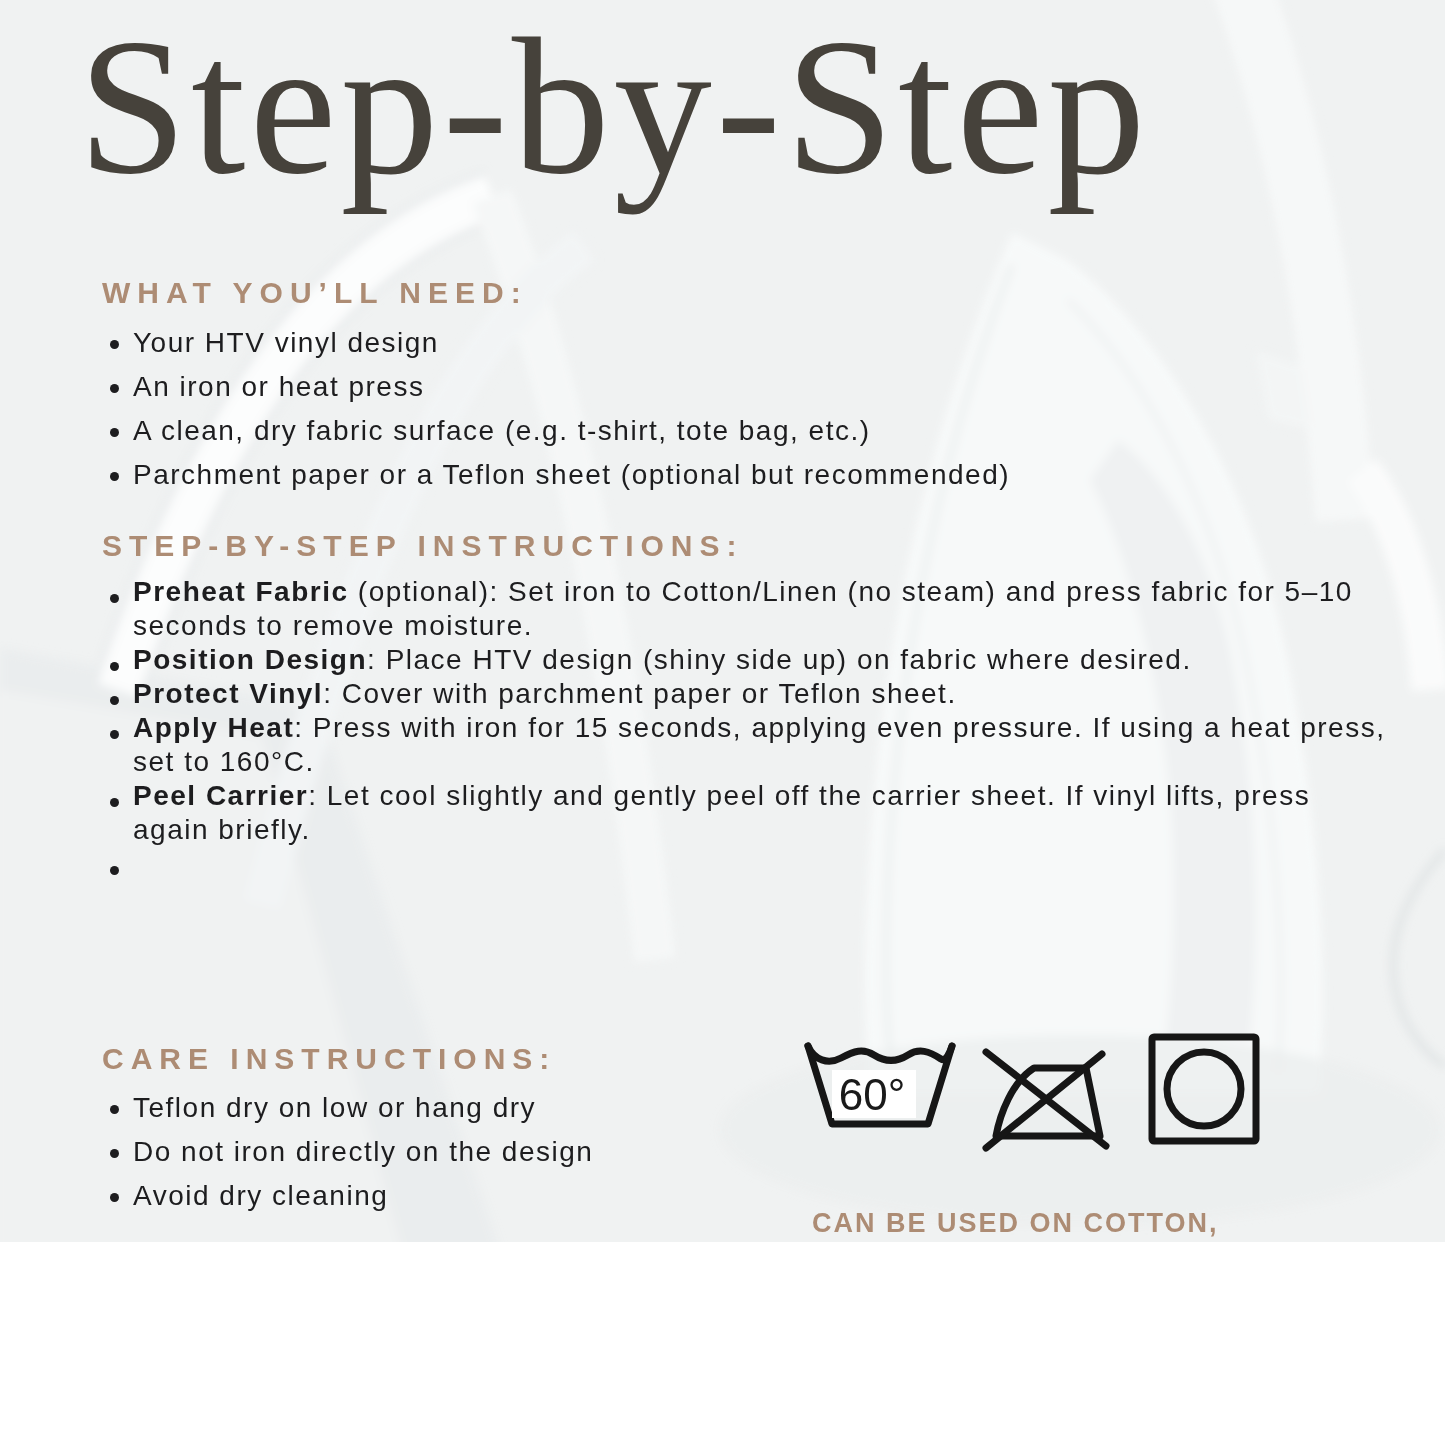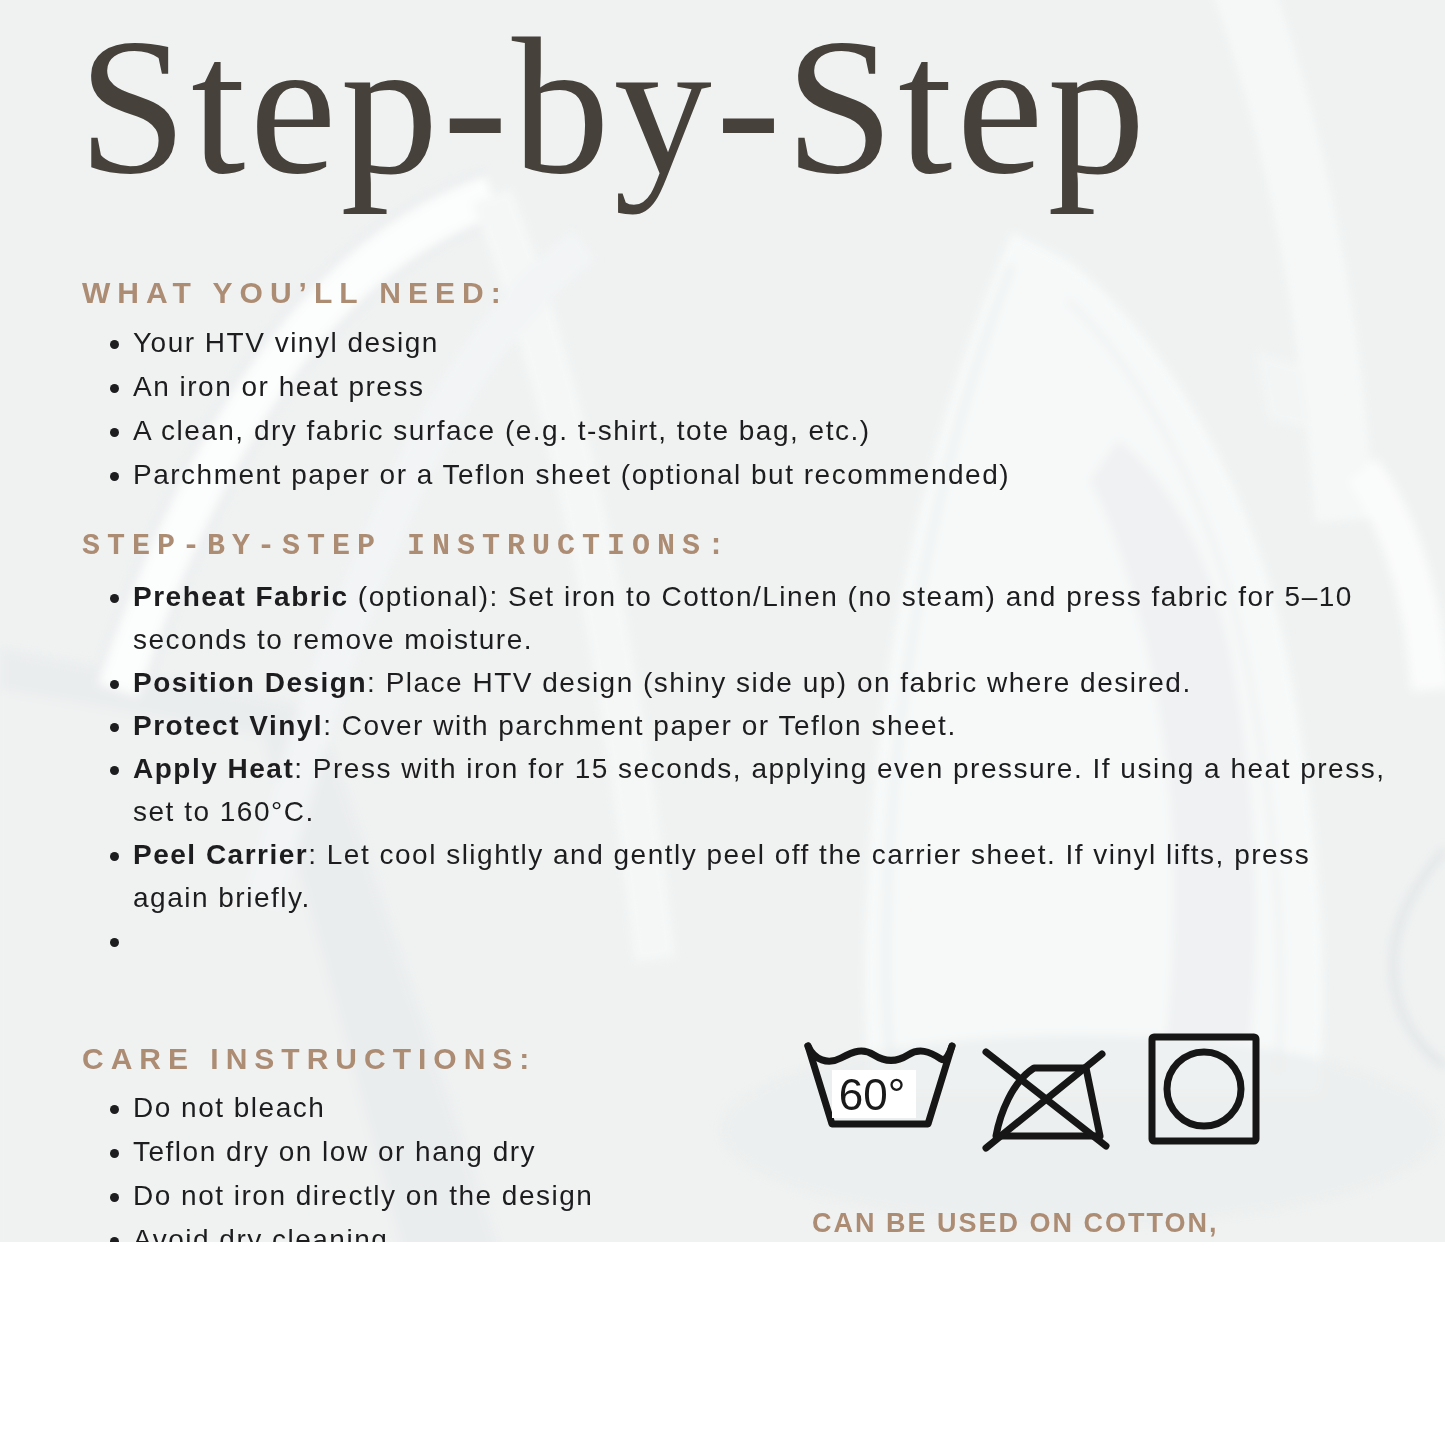--- a/index.html
+++ b/index.html
@@ -15,35 +15,35 @@
   .content{position:absolute;inset:0;}
 
   .title{
     position:absolute;left:78px;top:-2px;margin:0;
     font-family:"Liberation Serif","DejaVu Serif",serif;
     font-size:196px;font-weight:400;line-height:1.1;
     letter-spacing:4px;color:var(--title,#46423b);
     white-space:nowrap;
   }
   .sec-h{
-    position:absolute;margin:0;left:82px;
+    position:absolute;margin:0;left:102px;
     font-size:30px;font-weight:700;line-height:1;
     letter-spacing:7px;color:var(--accent,#ad8c74);
     white-space:nowrap;
   }
   #need-heading{top:278px;}
-  #steps-heading{top:531px;font-family:Liberation Mono, monospace;}
+  #steps-heading{top:531px;}
   #care-heading{top:1044px;}
 
   ul.blist{
     position:absolute;left:85px;margin:0;padding:0;list-style:none;
     font-size:28px;letter-spacing:1.5px;line-height:44px;
   }
   #need-list{top:321px;width:1310px;}
-  #steps-list{top:575px;width:1308px;line-height:43px;}
+  #steps-list{top:575px;width:1308px;line-height:34px;}
   #care-list{top:1086px;width:688px;}
   ul.blist li{display:flex;align-items:flex-start;padding-left:25px;}
   .dot{flex:0 0 9px;width:9px;height:9px;border-radius:50%;
        background:var(--text,#1d1d1f);margin:19px 14px 0 0;}
   .txt{display:block;}
   .txt b{font-weight:700;letter-spacing:1.5px;}
 
   .symbols{position:absolute;left:800px;top:1032px;width:470px;height:122px;}
   .sym{position:absolute;}
   #sym-wash{left:0;top:2px;}
@@ -159,24 +159,20 @@
             <span class="dot"></span>
           </li>
         </ul>
     </section>
 
     <section>
       <h2 class="sec-h" id="care-heading">CARE INSTRUCTIONS:</h2>
       <ul class="blist" id="care-list">
 
 
-          <li>
-            <span class="dot"></span>
-            <span class="txt">Do not bleach</span>
-          </li>
 
           <li>
             <span class="dot"></span>
             <span class="txt">Teflon dry on low or hang dry</span>
           </li>
 
           <li>
             <span class="dot"></span>
             <span class="txt">Do not iron directly on the design</span>
           </li>

